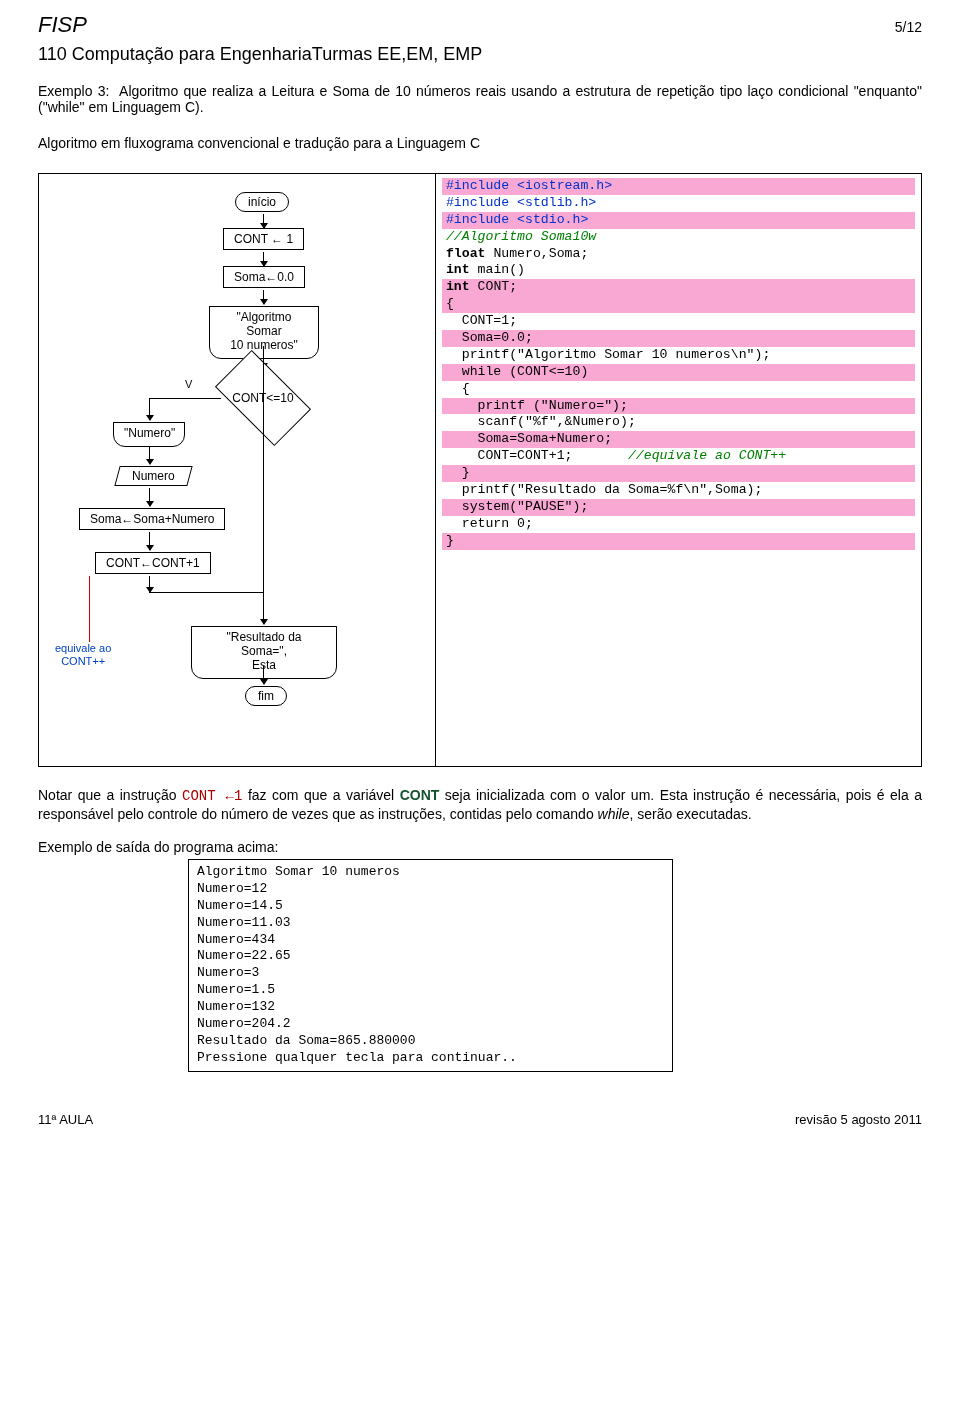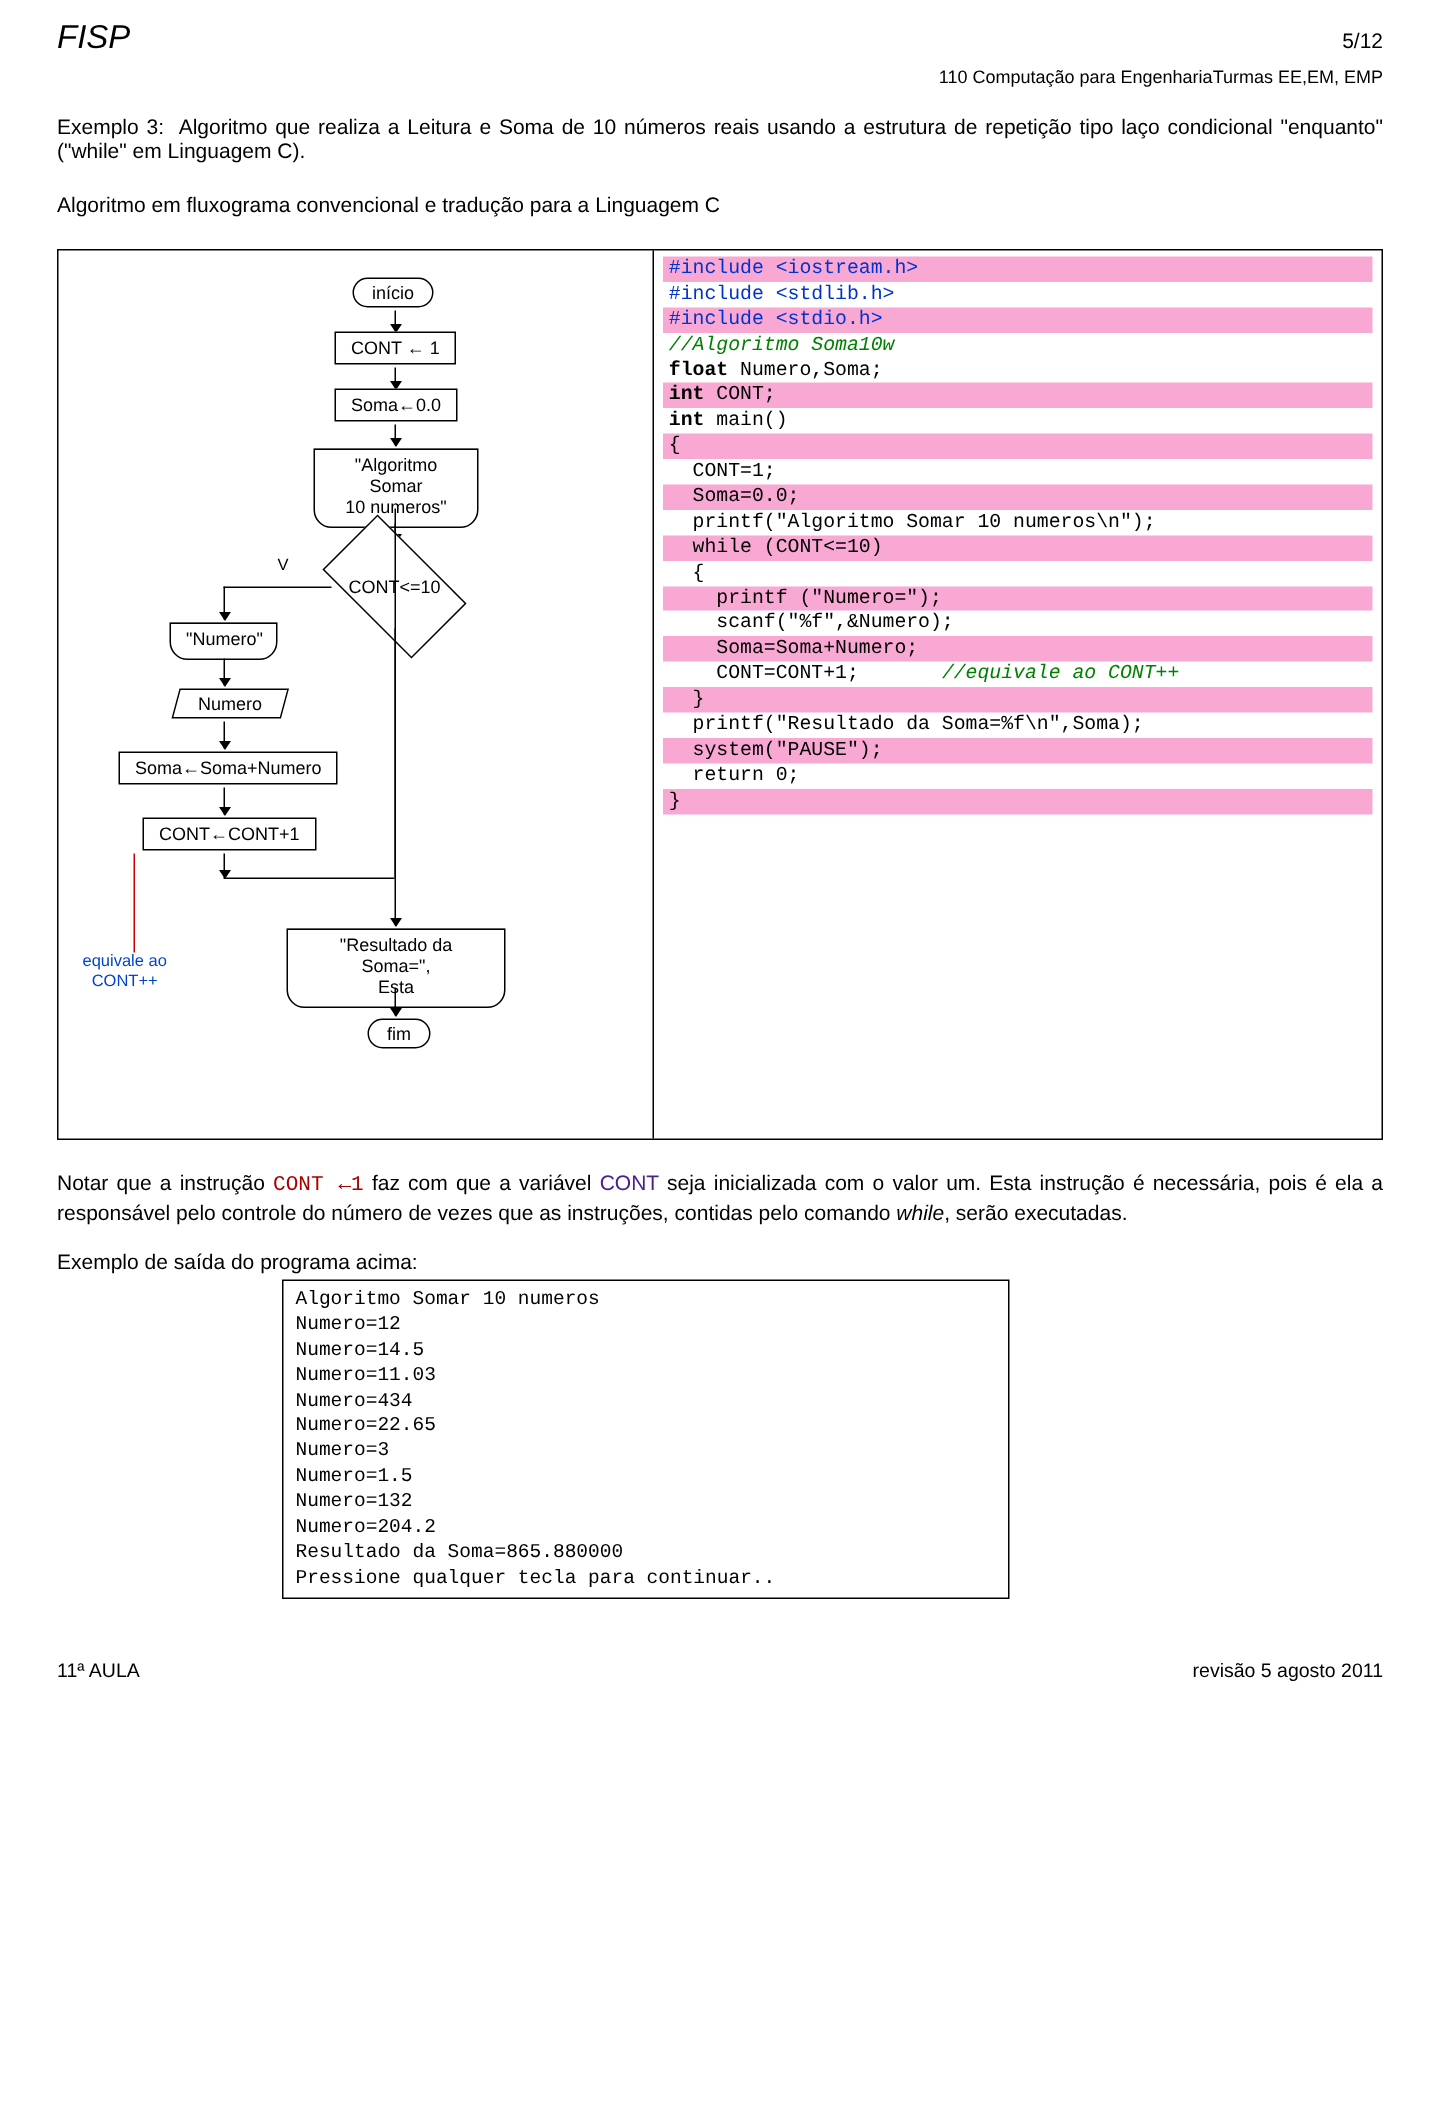--- a/index.html
+++ b/index.html
@@ -17,23 +17,23 @@
   }
   .header-top {
     display: flex;
     justify-content: space-between;
     align-items: baseline;
   }
   .fisp { font-style: italic; font-size: 22px; }
   .pg { font-size: 14px; }
   .header-sub {
     display: flex;
-    justify-content: flex-end;
+    justify-content: flex-start;
     margin-top: 6px;
-    font-size: 12px;
+    font-size: 18px;
   }
   .exemplo {
     margin-top: 18px;
     text-align: justify;
   }
   .alg-sub { margin-top: 20px; }
   .two-col {
     display: flex;
     border: 1.5px solid #000;
     margin-top: 22px;
@@ -125,21 +125,21 @@
   .stripe{ background:#f9a8d4; }
   .cblue{ color:#0033cc; }
   .cgreen{ color:#008000; font-style:italic;}
   .cbold{ font-weight:bold;}
   .para-text{
     margin-top: 20px;
     text-align: justify;
     line-height:1.25;
   }
   .mono-red{ font-family:"Courier New",monospace; color:#aa0000; }
-  .red{ color:#4c1d95; }
+  .red{ color:#14532d;font-weight:bold; }
   .italic{ font-style: italic;}
   .out-box{
     border:1.4px solid #000;
     margin-top:4px;
     padding:4px 8px;
     font-family:"Courier New",monospace;
     font-size:13px;
     line-height:1.3;
     width: 485px;
     margin-left:150px;
@@ -234,22 +234,22 @@
       </div>
     </div>
 
     <div class="right-pane">
       <div class="code-block" id="code-block">
           <div class="code-line stripe cblue">#include &lt;iostream.h&gt;</div>
           <div class="code-line cblue">#include &lt;stdlib.h&gt;</div>
           <div class="code-line stripe cblue">#include &lt;stdio.h&gt;</div>
           <div class="code-line cgreen">//Algoritmo Soma10w</div>
           <div class="code-line "><span class="cbold">float</span> Numero,Soma;</div>
+          <div class="code-line "><span class="cbold">int</span> main()</div>
           <div class="code-line stripe"><span class="cbold">int</span> CONT;</div>
-          <div class="code-line "><span class="cbold">int</span> main()</div>
           <div class="code-line stripe">{</div>
           <div class="code-line ">  CONT=1;</div>
           <div class="code-line stripe">  Soma=0.0;</div>
           <div class="code-line ">  printf("Algoritmo Somar 10 numeros\n");</div>
           <div class="code-line stripe">  while (CONT&lt;=10)</div>
           <div class="code-line ">  {</div>
           <div class="code-line stripe">    printf ("Numero=");</div>
           <div class="code-line ">    scanf("%f",&amp;Numero);</div>
           <div class="code-line stripe">    Soma=Soma+Numero;</div>
           <div class="code-line ">    CONT=CONT+1;       <span class="cgreen">//equivale ao CONT++</span></div>

